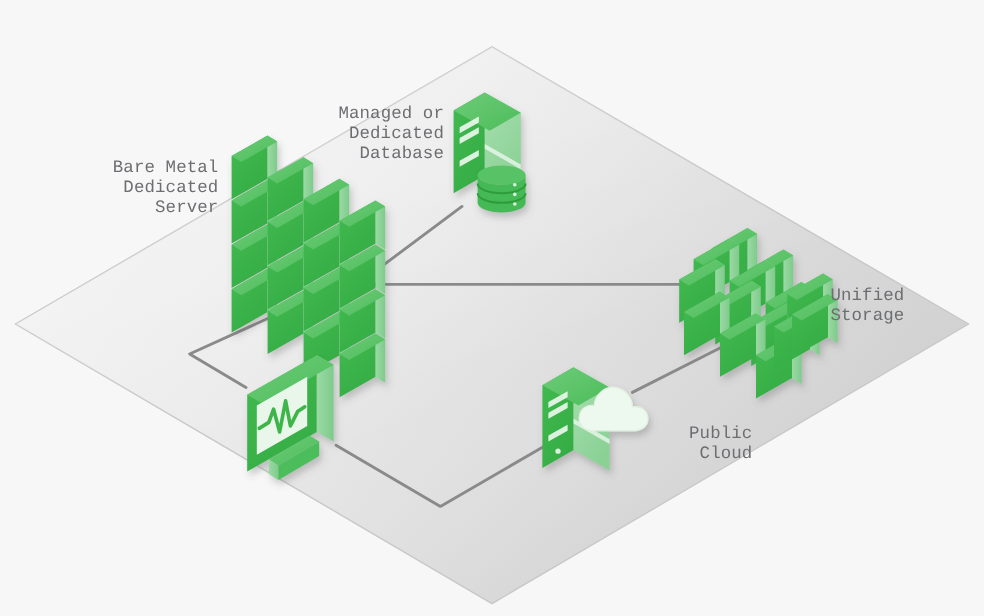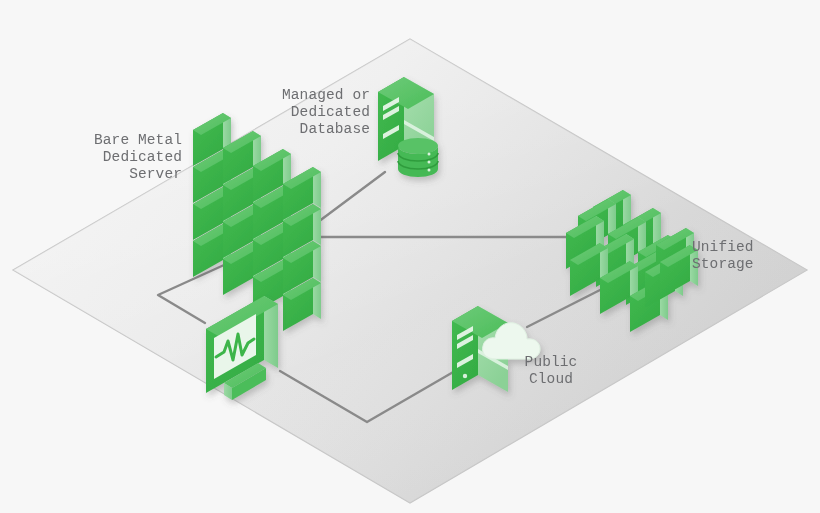--- a/index.html
+++ b/index.html
@@ -45,24 +45,24 @@
     width: 102px;
     text-align: right;
   }
   #label-storage {
     left: 692px;
     top: 239px;
     width: 110px;
     text-align: left;
   }
   #label-cloud {
-    left: 496px;
+    left: 517px;
     top: 354px;
     width: 110px;
-    text-align: center;
+    text-align: right;
   }
 </style>
 </head>
 <body>
 
 <div id="stage">
 
   <svg id="diagram-svg" viewBox="0 0 820 513">
     <defs>
       <linearGradient id="planeGrad" x1="0" y1="0" x2="1" y2="0.45">

